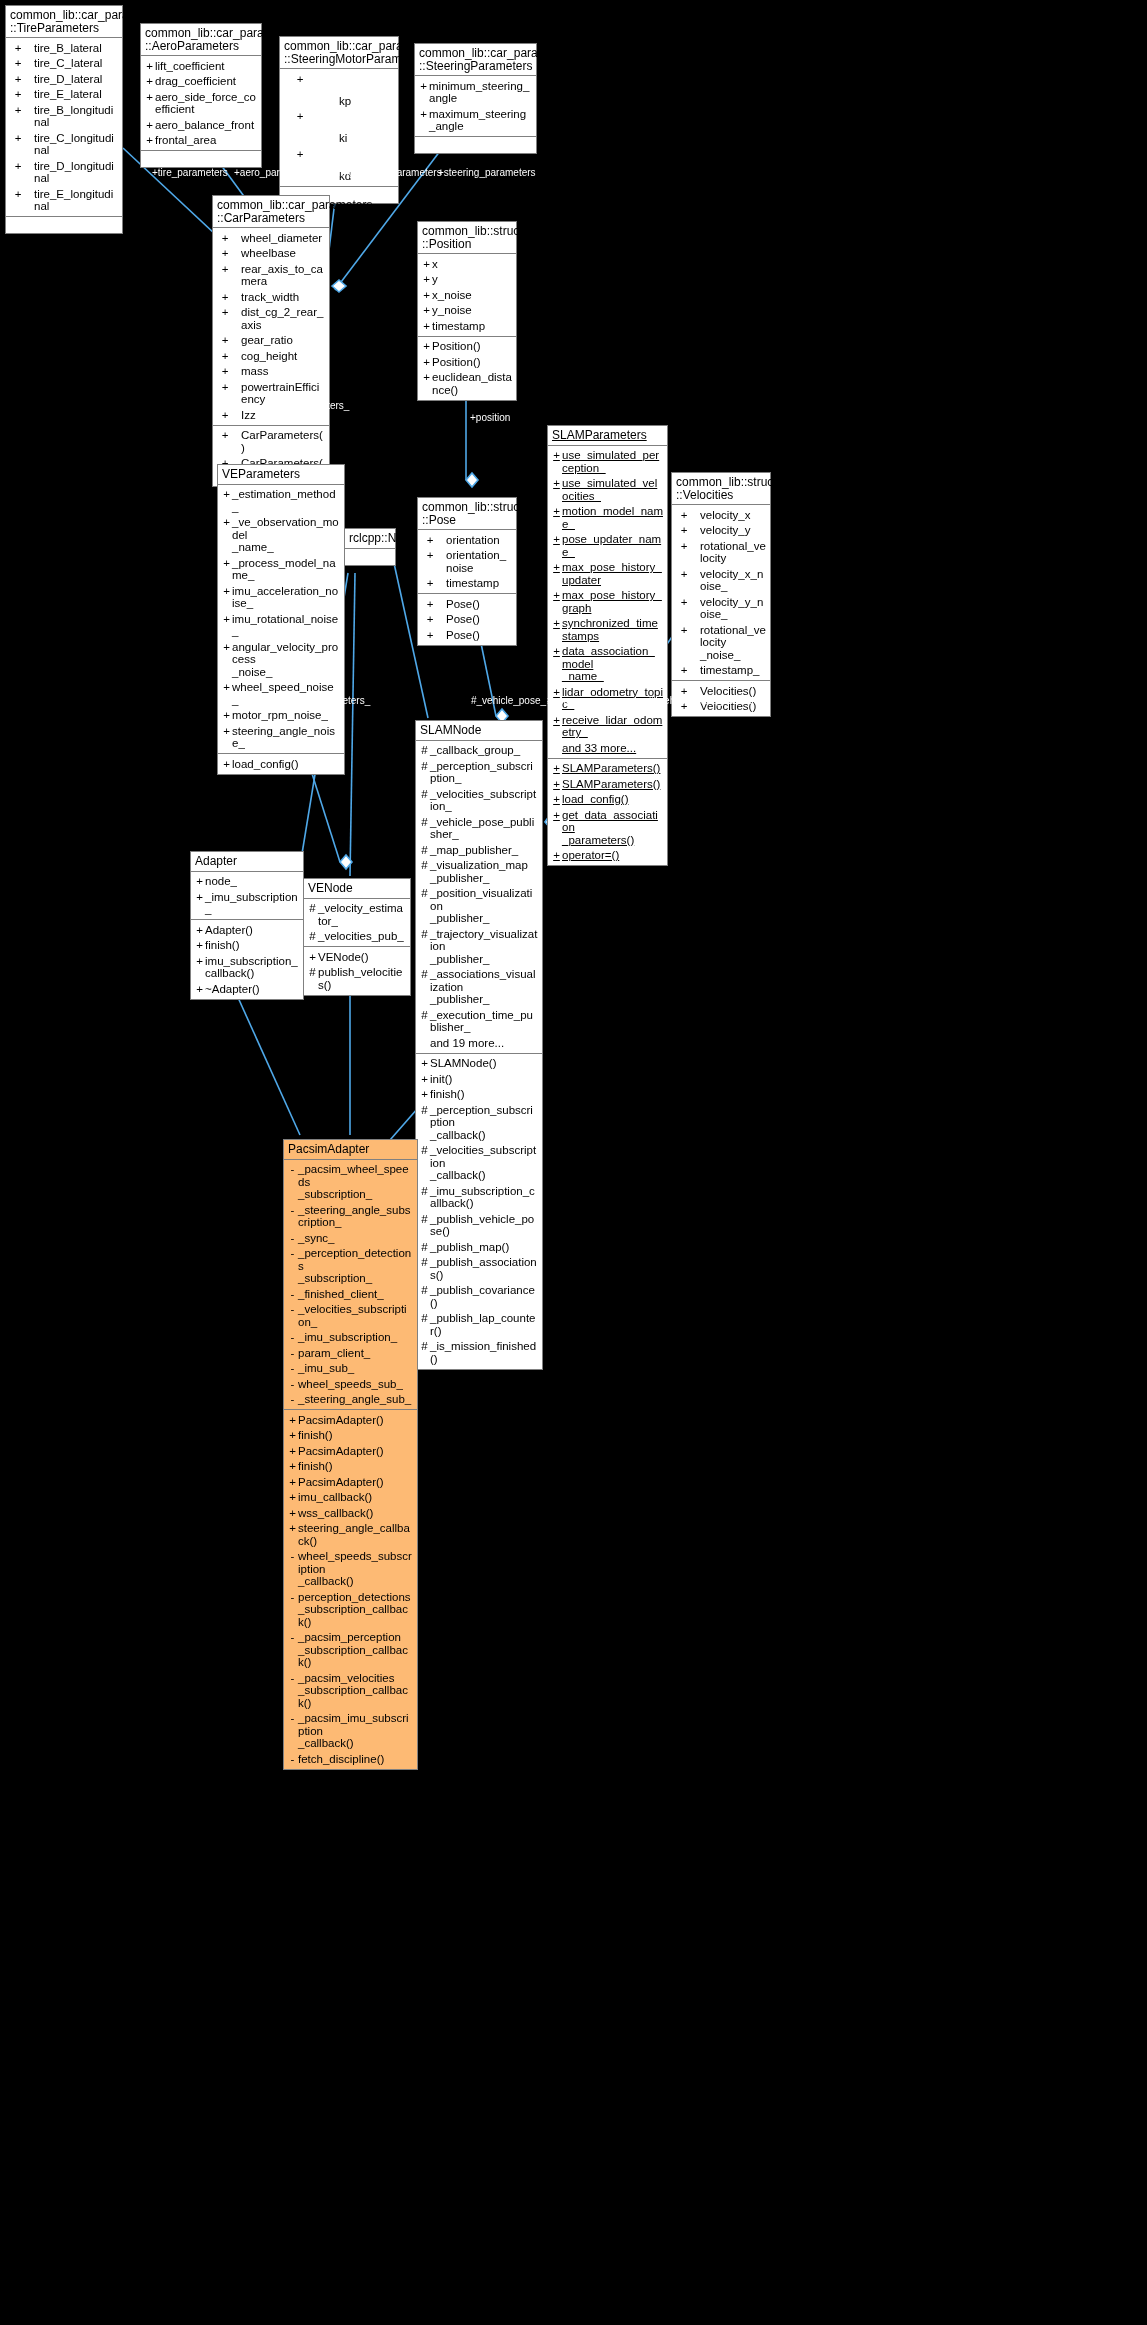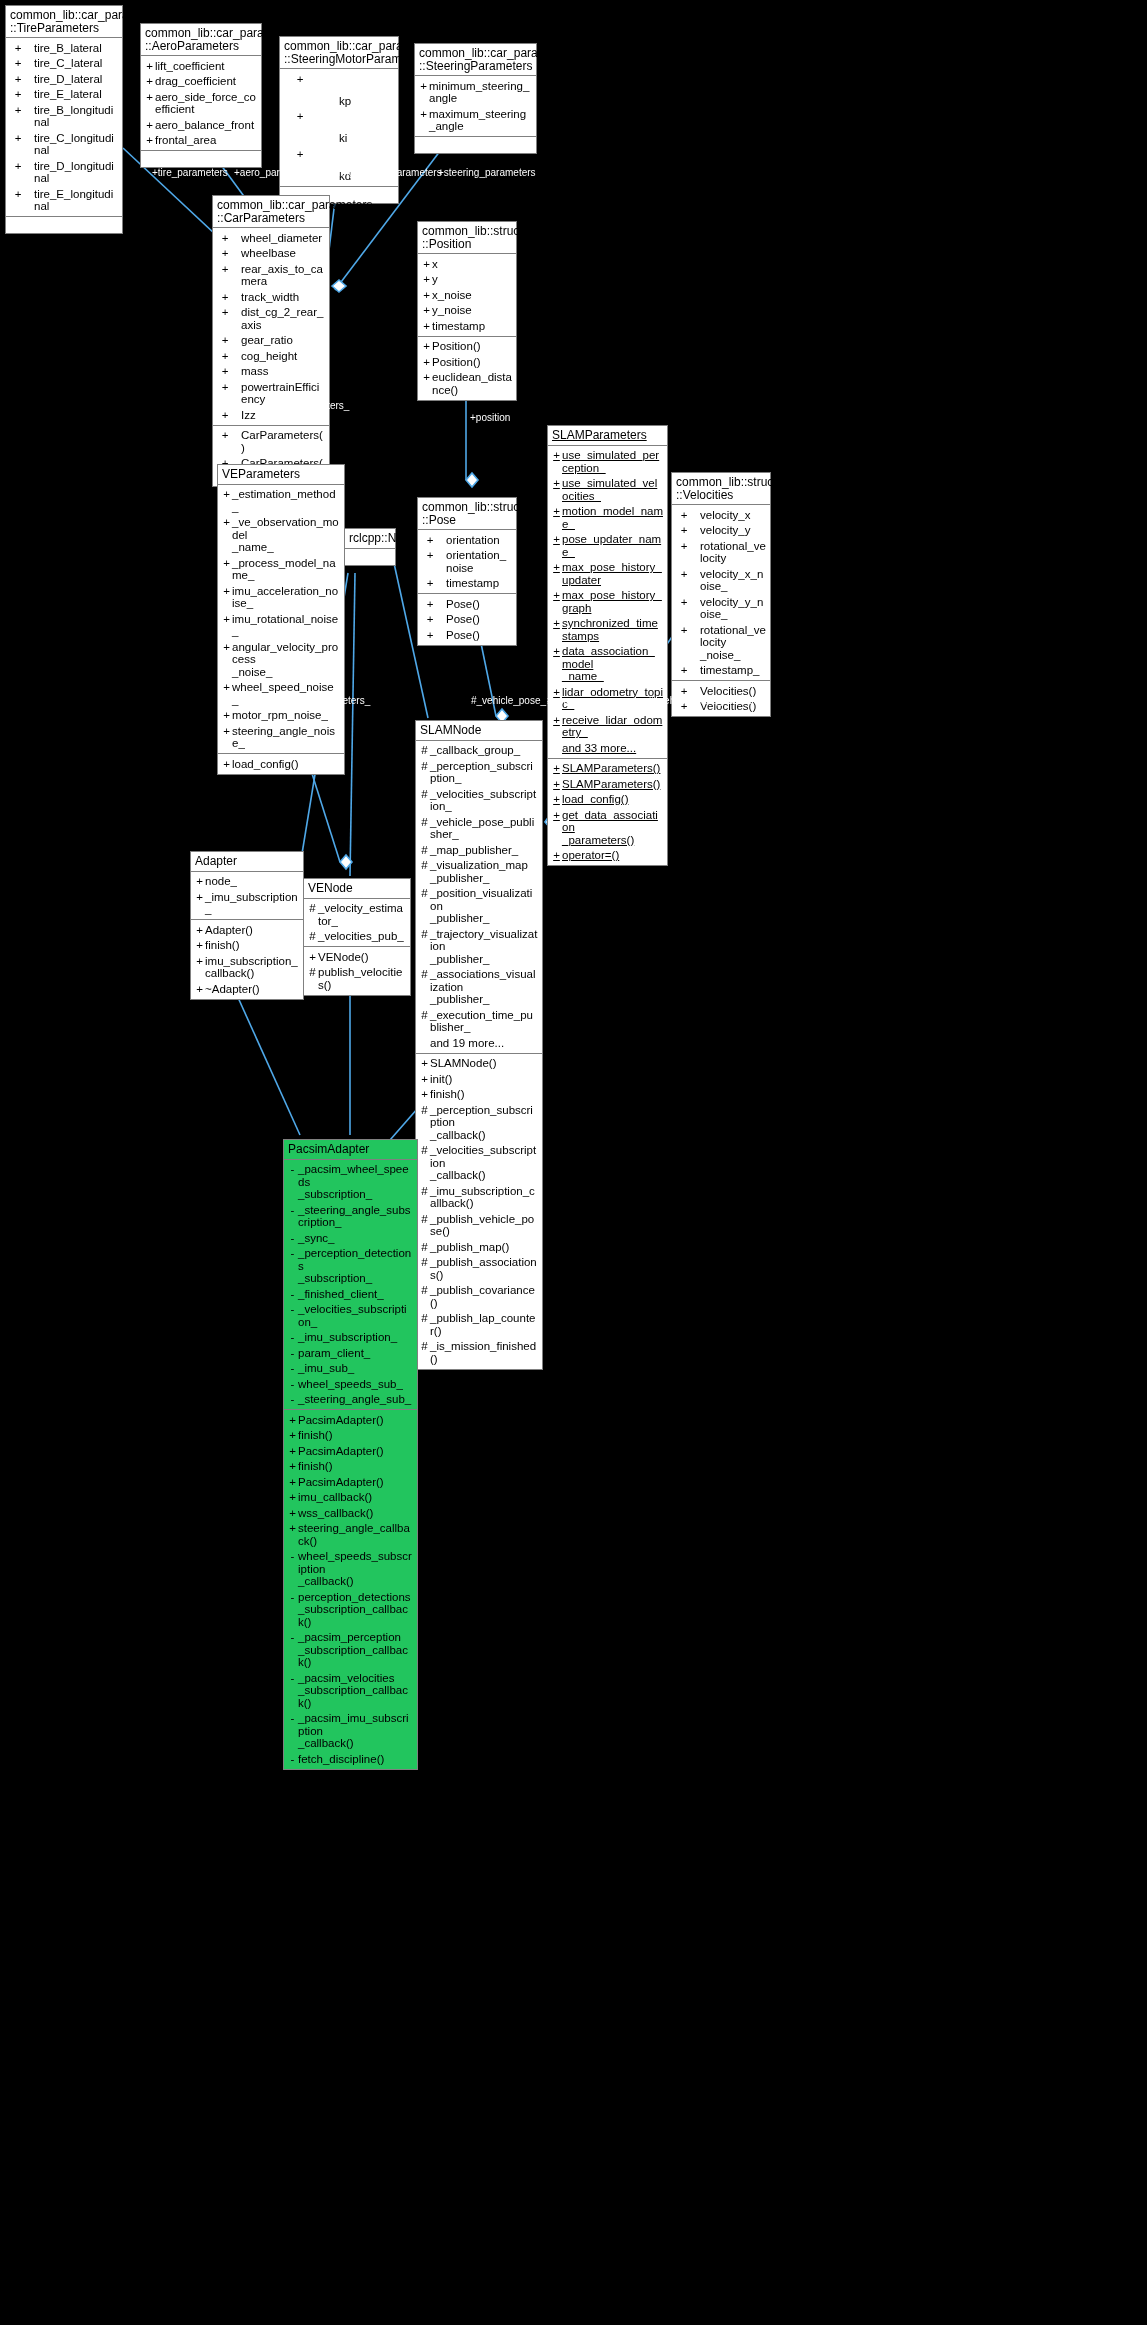--- a/index.html
+++ b/index.html
@@ -26,21 +26,21 @@
   .umlbox {
     position: absolute;
     box-sizing: border-box;
     border: 1px solid #808080;
     background: #ffffff;
     color: #000000;
     font-size: 11.5px;
     line-height: 1.0;
     z-index: 5;
   }
-  .umlbox.gray { background: #22c55e; }
+  .umlbox.gray { background: #fdba74; }
   .umlbox .title {
     text-align: left;
     padding: 3px 4px 3px 4px;
     border-bottom: 1px solid #808080;
     font-size: 12px;
     line-height: 12.5px;
     white-space: pre-line;
   }
   .umlbox .section {
     border-bottom: 1px solid #808080;

